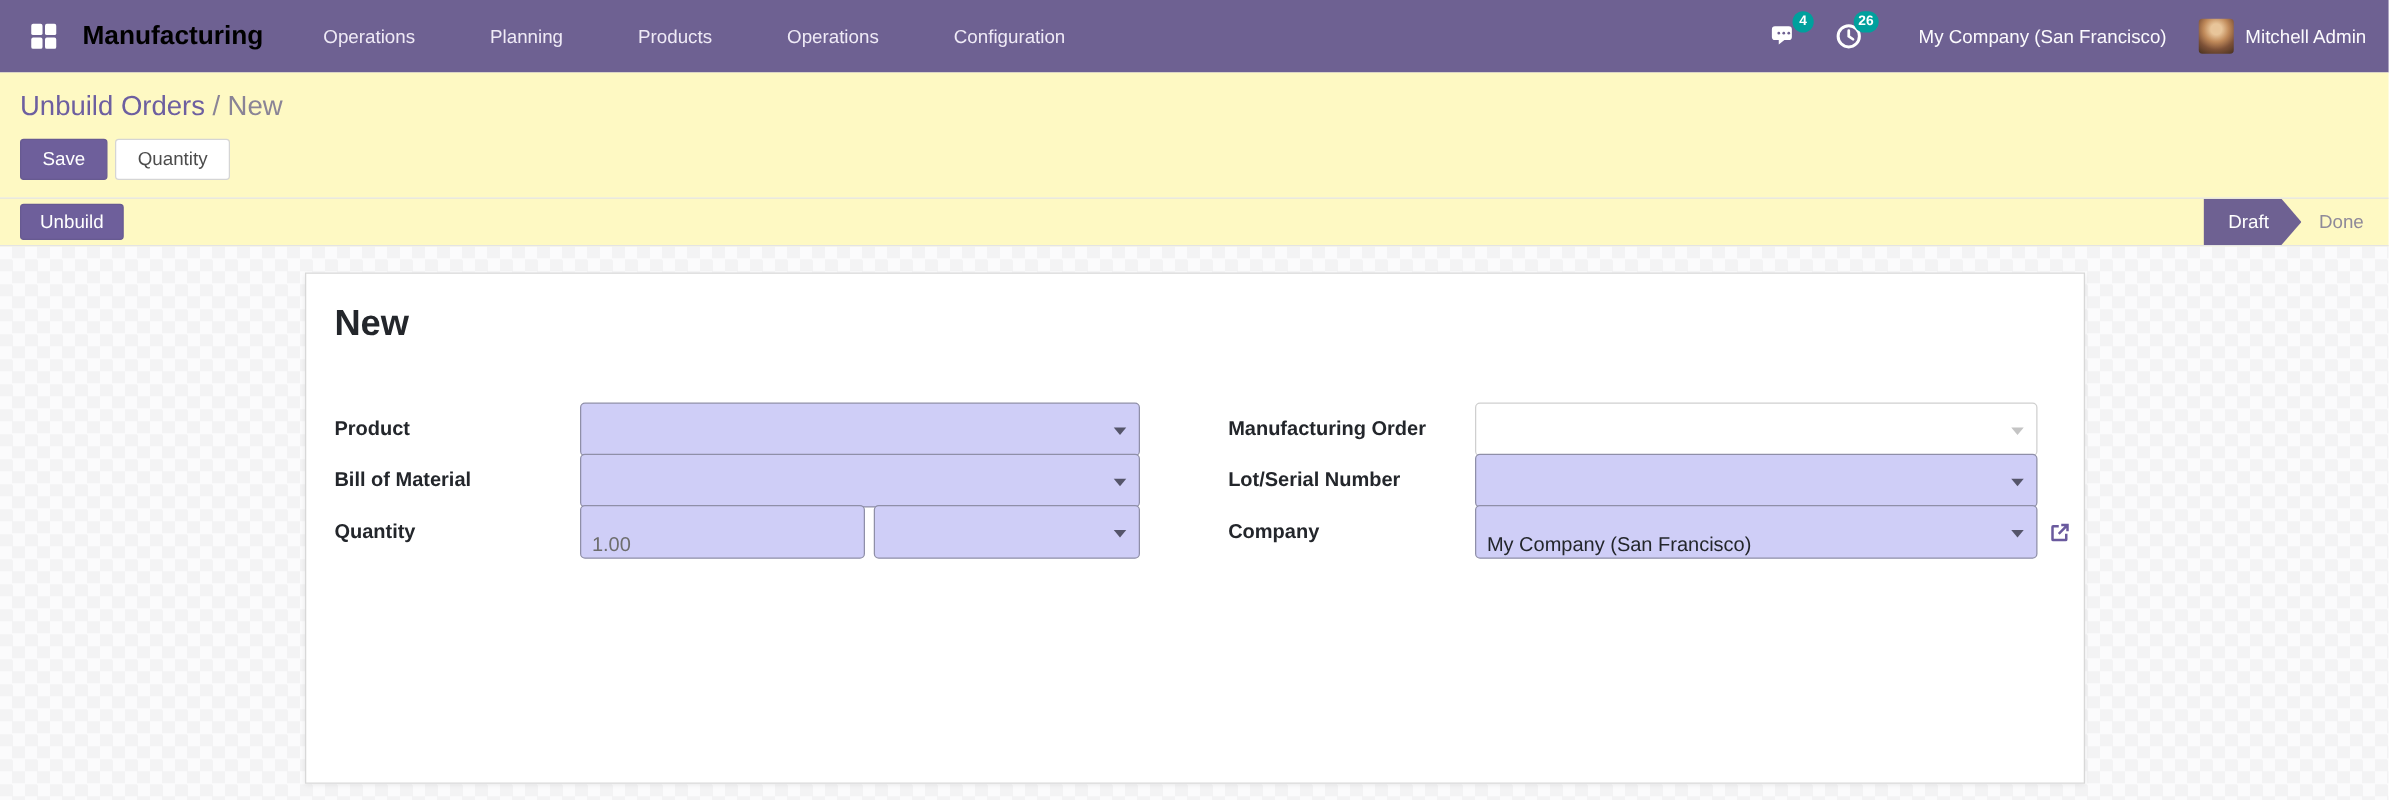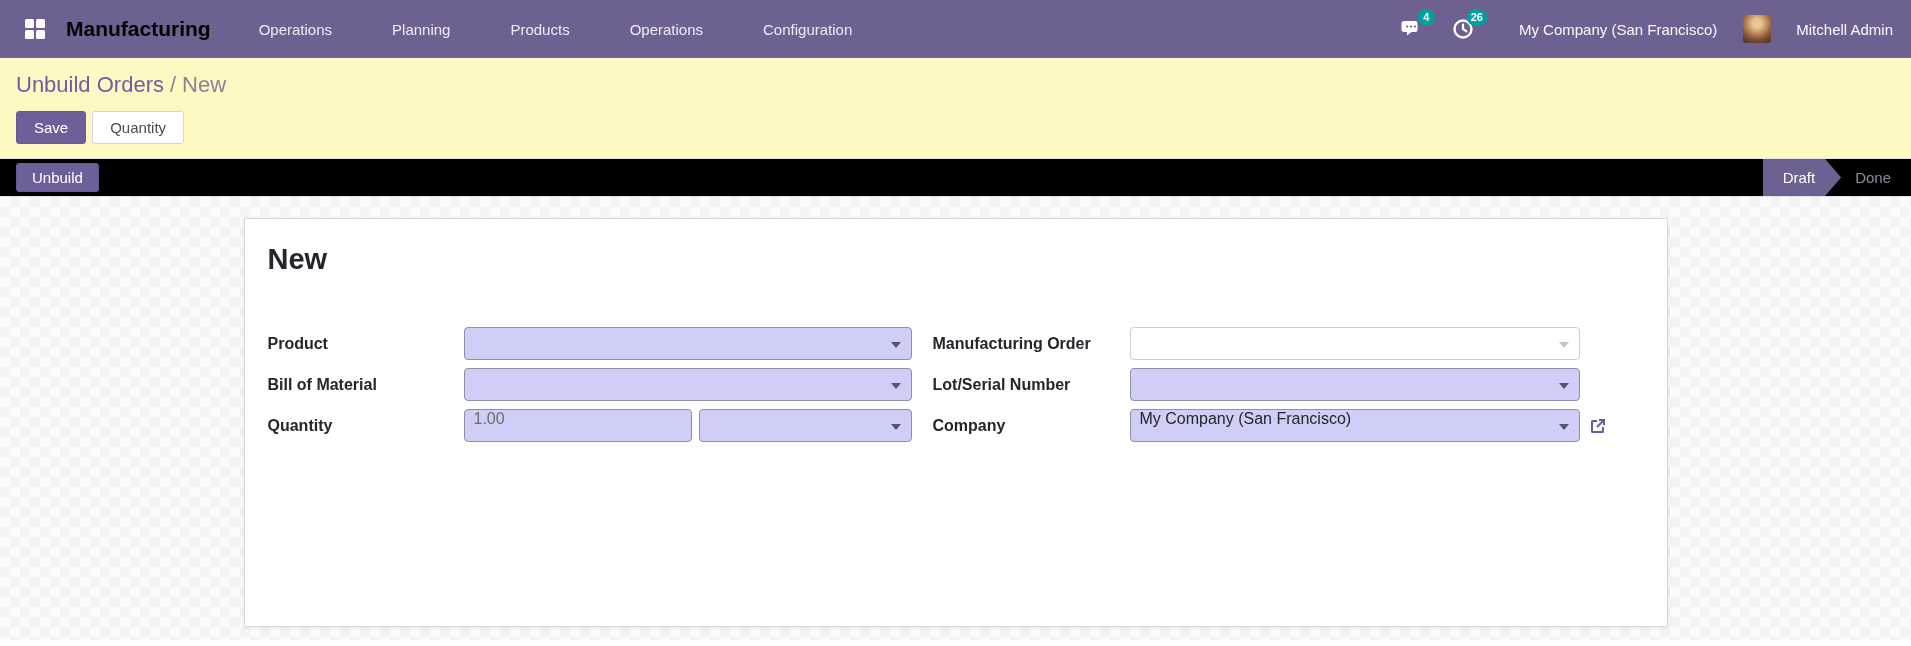--- a/index.html
+++ b/index.html
@@ -9,56 +9,56 @@
   .navbar { height:58px; background:#6e6192; display:flex; align-items:center; padding:0 18px; color:#f2eef8; }
   .nav-left { display:flex; align-items:center; }
   .apps-btn { width:34px; height:34px; display:flex; align-items:center; justify-content:center; cursor:pointer; margin-right:14px; }
   .app-name { font-size:21px; font-weight:bold; color:#000000; margin-right:44px; cursor:pointer; }
   .nav-menu { display:flex; align-items:flex-start; gap:52px; font-size:15px; }
   .nav-menu-item { color:#efeaf6; cursor:pointer; padding:6px 4px; }
   .nav-right { margin-left:auto; display:flex; align-items:center; gap:26px; }
   .icon-wrap { position:relative; width:26px; height:26px; cursor:pointer; }
   .badge { position:absolute; top:-7px; right:-10px; background:#00a09d; color:#fff; border-radius:9px; font-size:11px; font-weight:bold; min-width:17px; height:17px; line-height:17px; text-align:center; padding:0 4px; }
   .company-switcher { font-size:15px; color:#fbfafd; cursor:pointer; margin-left:16px; }
-  .user-menu { display:flex; align-items:center; gap:25px; cursor:pointer; }
+  .user-menu { display:flex; align-items:center; gap:9px; cursor:pointer; }
   .avatar { width:28px; height:28px; border-radius:3px;
     background: radial-gradient(circle at 50% 30%, #e8c59a 18%, #c08a5a 42%, #7d5137 68%, #46301f 100%); }
   .user-name { font-size:15px; color:#fbfafd; }
 
   
   .control-panel { padding:14px 12px 14px 16px; background:#fef9c3; }
   .breadcrumb { font-size:22px; }
   .breadcrumb .bc-link { color:#6d5fa0; cursor:pointer; }
   .breadcrumb .bc-sep { color:#8a8496; padding:0 6px; }
   .breadcrumb .bc-current { color:#8a8496; }
   .btn-row { margin-top:13px; display:flex; gap:6px; }
   .btn { font-size:15px; border-radius:3px; padding:7px 17px; cursor:pointer; border:1px solid transparent; }
   .btn-primary { background:#6e5f9b; color:#fff; border-color:#675a91; }
   .btn-default { background:#fff; color:#4c4c4c; border-color:#d5d5d5; }
 
   
-  .statusbar { height:39px; border-top:1px solid #e4e4e4; border-bottom:1px solid #e4e4e4; background:#000000; display:flex; align-items:center; padding-left:16px; position:relative; }
+  .statusbar { height:39px; border-top:1px solid #e4e4e4; border-bottom:1px solid #e4e4e4; background:#fef9c3; display:flex; align-items:center; padding-left:16px; position:relative; }
   .btn-unbuild { background:#6e5f9b; color:#fff; font-size:15px; border:1px solid #675a91; border-radius:3px; padding:5px 15px; cursor:pointer; }
   .statusbar-states { margin-left:auto; display:flex; align-items:stretch; height:100%; }
   .state-active { background:#6e6192; color:#fff; font-size:15px; display:flex; align-items:center; padding:0 26px 0 20px; clip-path:polygon(0 0, calc(100% - 16px) 0, 100% 50%, calc(100% - 16px) 100%, 0 100%); cursor:pointer;margin-left:24px; }
   .state-inactive { color:#8f8a99; font-size:15px; display:flex; align-items:center; padding:0 20px 0 14px; cursor:pointer; }
 
   
   .content { height:443px; background:
      conic-gradient(#f3f3f4 0 25%, #fbfbfc 0 50%, #f3f3f4 0 75%, #fbfbfc 0) 0 0 / 20px 20px; overflow:hidden; }
   .sheet { width:1424px; min-height:409px; margin:21px auto 0; background:#fff; border:1px solid #d8d8d8; box-shadow:0 1px 4px rgba(0,0,0,.08); padding:24px 0 0 23px; }
   .sheet-title { font-size:29px; font-weight:bold; color:#23262b; }
   .form-grid { margin-top:51px; display:flex; }
   .form-col-left { width:644px; }
-  .form-col-right { width:676px; margin-left:21px; }
+  .form-col-right { width:676px; margin-left:71px; }
   .form-row { display:flex; align-items:center; height:33px; margin-bottom:8px; }
   .fld-label { font-size:16px; font-weight:bold; color:#23262b; }
   .form-col-left .fld-label { width:196px; }
   .form-col-right .fld-label { width:197px; }
-  .fld { height:33px; border-radius:4px; display:flex; align-items:flex-start; position:relative; font-size:16px; }
+  .fld { height:43px; border-radius:4px; display:flex; align-items:flex-end; position:relative; font-size:16px; }
   .fld-lav { background:#cfcef7; border:1px solid #8f8fa8; }
   .fld-disabled { background:#fff; border:1px solid #cfcfcf; }
   .fld .caret { position:absolute; right:10px; top:50%; margin-top:-2px; width:0; height:0; border-left:5px solid transparent; border-right:5px solid transparent; border-top:6px solid #55556a; }
   .fld-disabled .caret { border-top-color:#c4c4c4; }
   .fld-value { padding-left:9px; color:#23262b; }
   .fld-num { padding-left:9px; color:#6d6d6d; }
   .w-main { width:448px; }
   .w-qty { width:228px; }
   .w-uom { width:213px; margin-left:7px; }
   .w-right { width:450px; }

